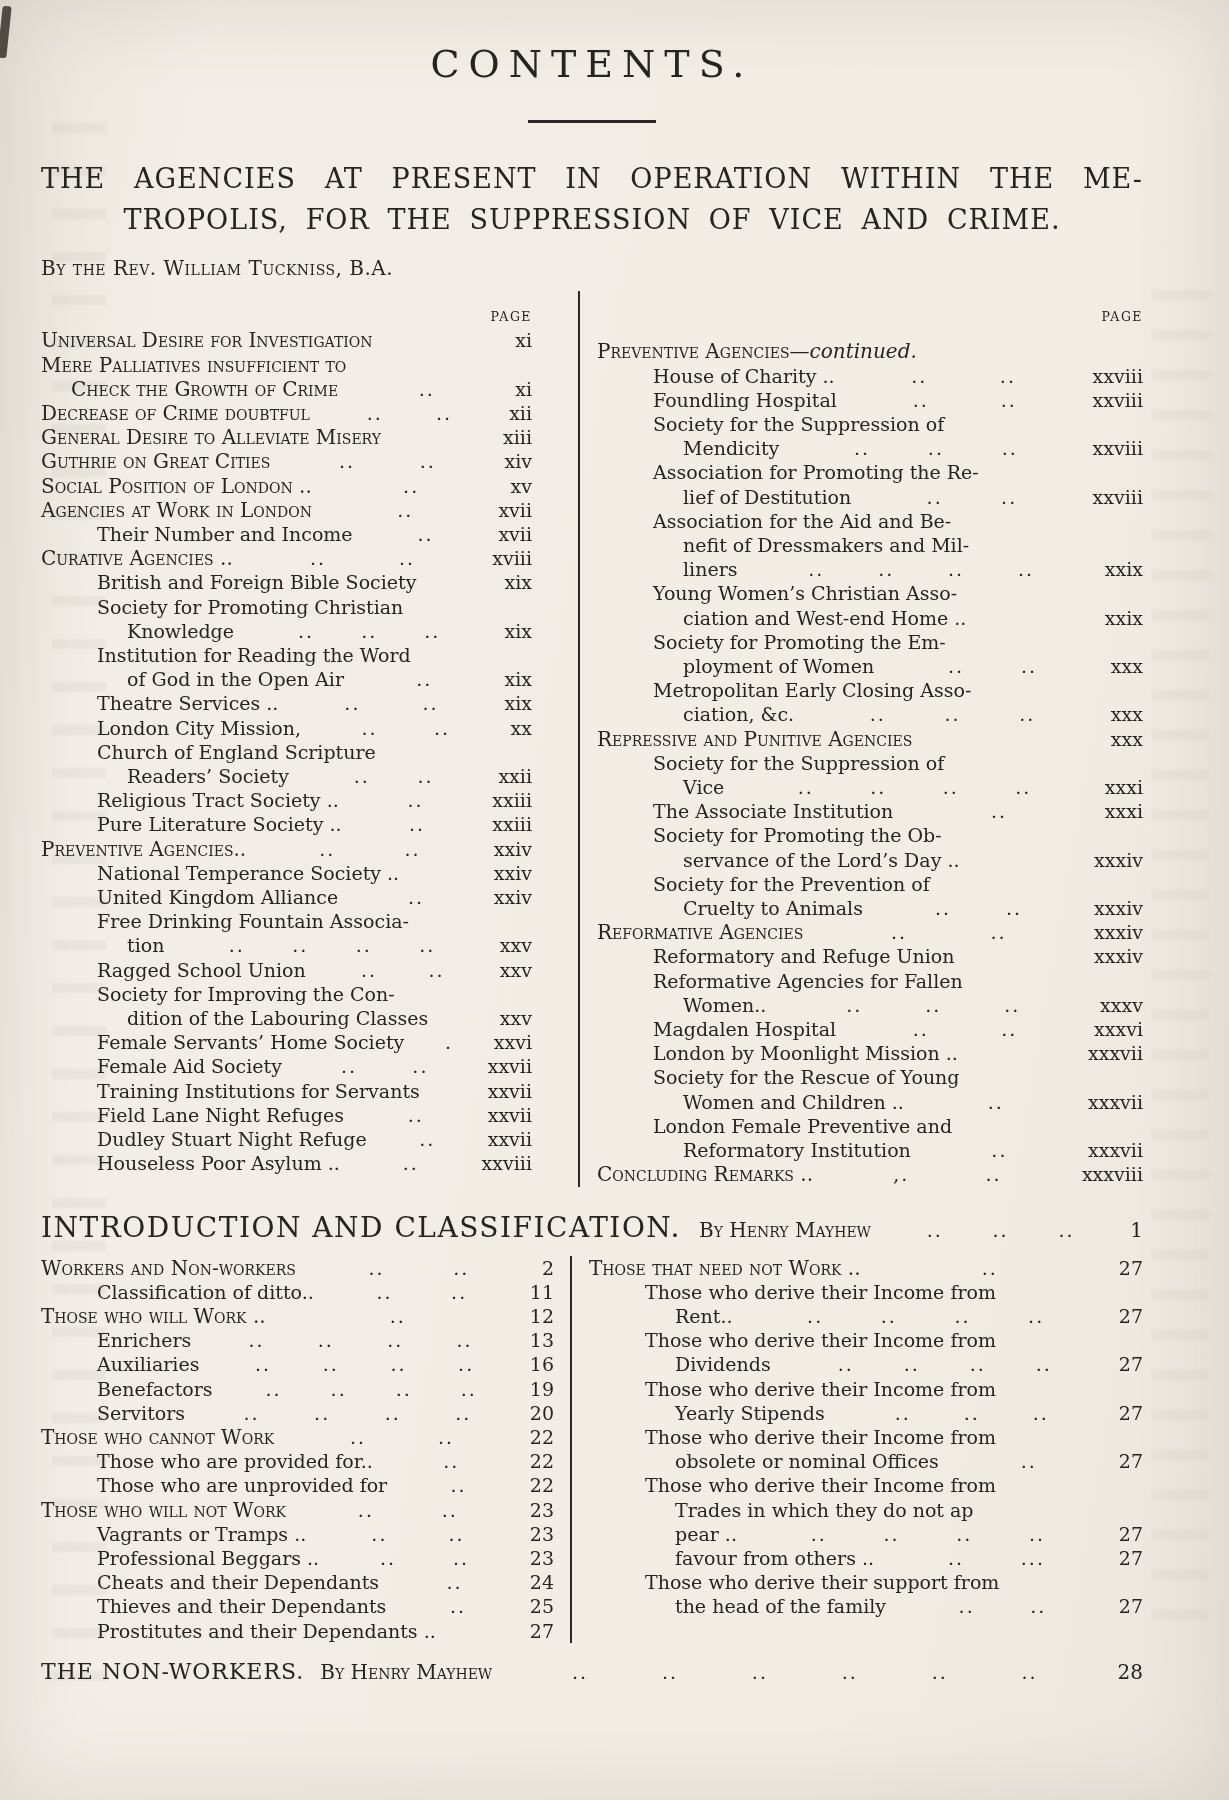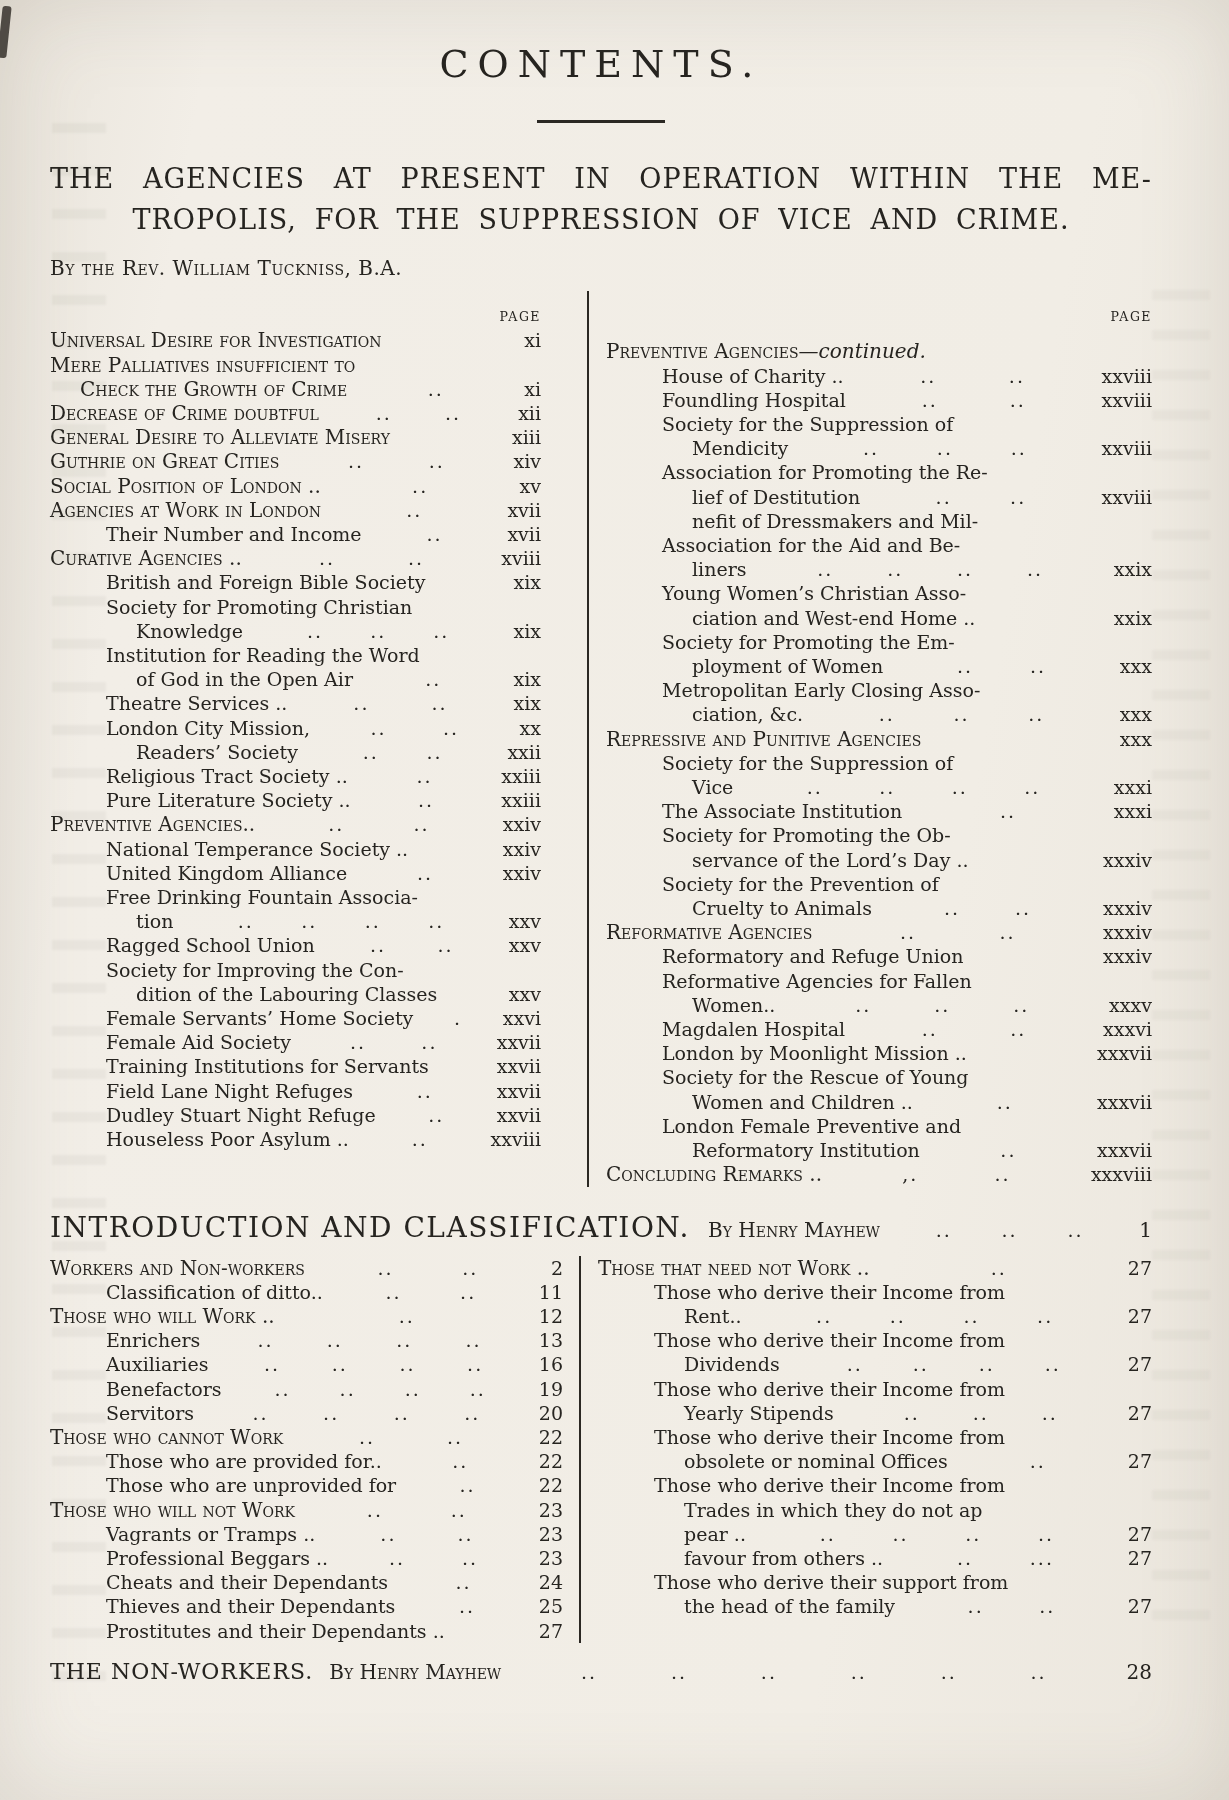--- a/index.html
+++ b/index.html
@@ -30,21 +30,21 @@
     position: absolute; left: 52px; top: 90px; width: 54px; height: 1620px;
     background: repeating-linear-gradient(to bottom, transparent 0 33px, rgba(95,88,76,.10) 33px 43px);
     filter: blur(1.2px); opacity: .55; pointer-events: none;
   }
   .ghost-right {
     position: absolute; left: 1152px; top: 260px; width: 58px; height: 1380px;
     background: repeating-linear-gradient(to bottom, transparent 0 30px, rgba(95,88,76,.09) 30px 40px);
     filter: blur(1.2px); opacity: .5; pointer-events: none;
   }
 
-  .content { position: absolute; left: 50px; top: 40px; width: 1102px; }
+  .content { position: absolute; left: 41px; top: 40px; width: 1102px; }
 
   .title {
     text-align: center;
     font-size: 38px; letter-spacing: 9px;
     line-height: 1.3;
   }
   .rule {
     width: 128px; height: 3px; background: #2b2823;
     margin: 31px auto 0 auto;
   }
@@ -253,20 +253,21 @@
               <div class="eline last">
                 <span class="etext">London City Mission,</span>
                 <span class="dots">
                   <span>..</span>
                   <span>..</span>
                 </span>
                 <span class="pg">xx</span>
               </div>
             </div>
             <div class="entry ind1">
+              <div class="eline">Church of England Scripture</div>
               <div class="eline last cont">
                 <span class="etext">Readers’ Society</span>
                 <span class="dots">
                   <span>..</span>
                   <span>..</span>
                 </span>
                 <span class="pg">xxii</span>
               </div>
             </div>
             <div class="entry ind1">
@@ -447,22 +448,22 @@
               <div class="eline last cont">
                 <span class="etext">lief of Destitution</span>
                 <span class="dots">
                   <span>..</span>
                   <span>..</span>
                 </span>
                 <span class="pg">xxviii</span>
               </div>
             </div>
             <div class="entry ind1">
+              <div class="eline">Association for the Aid and Be-</div>
               <div class="eline cont">nefit of Dressmakers and Mil-</div>
-              <div class="eline">Association for the Aid and Be-</div>
               <div class="eline last cont">
                 <span class="etext">liners</span>
                 <span class="dots">
                   <span>..</span>
                   <span>..</span>
                   <span>..</span>
                   <span>..</span>
                 </span>
                 <span class="pg">xxix</span>
               </div>

